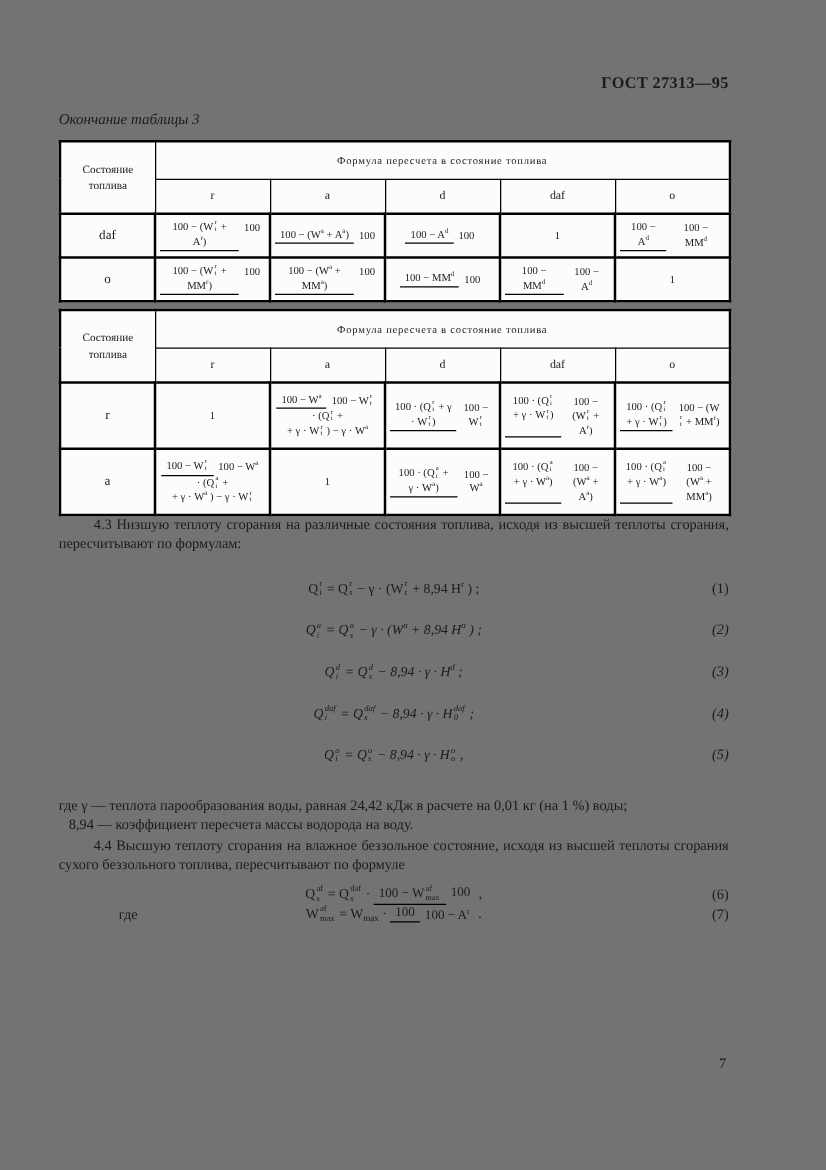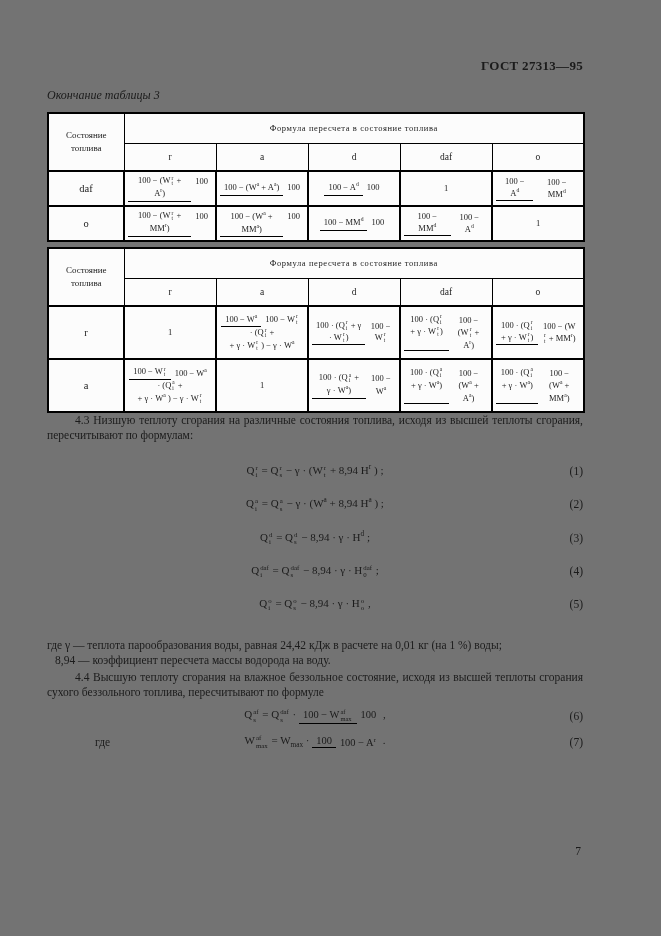--- a/index.html
+++ b/index.html
@@ -46,23 +46,23 @@
   .p43 { }
   .p44 { margin-top: 2px; }
   .where-line { font-size: 11.5px; line-height: 15px; margin-top: 0; }
   .where-gamma { margin-top: 26px; }
   .where-894 { padding-left: 8px; }
 
   .eq-row { position: relative; text-align: center; font-size: 11px; }
   .eq-row .eq-num { position: absolute; right: 0; top: 50%; transform: translateY(-50%); font-size: 11.5px; }
   .eq-row .where-label { position: absolute; left: 48px; top: 50%; transform: translateY(-50%); font-size: 11.5px; }
   .eq1 { margin-top: 20px; }
-  .eq2, .eq3, .eq4, .eq5 { margin-top: 18px; }
+  .eq2, .eq3, .eq4, .eq5 { margin-top: 18px; font-style: italic; }
   .eq6 { margin-top: 8px; }
-  .eq7 { margin-top: 10px; }
+  .eq7 { }
   .eq-row .frac { font-size: .95em; }
 
   .page-number { position: absolute; top: 845px; right: 80px; font-size: 11.5px; }
 </style>
 </head>
 <body>
 
 <div class="page">
   <div class="content">
 

